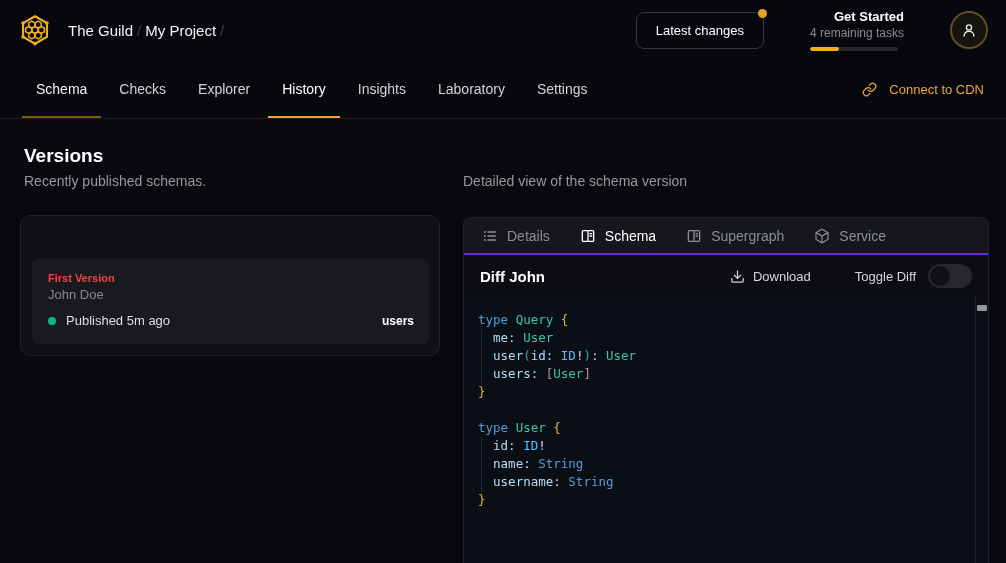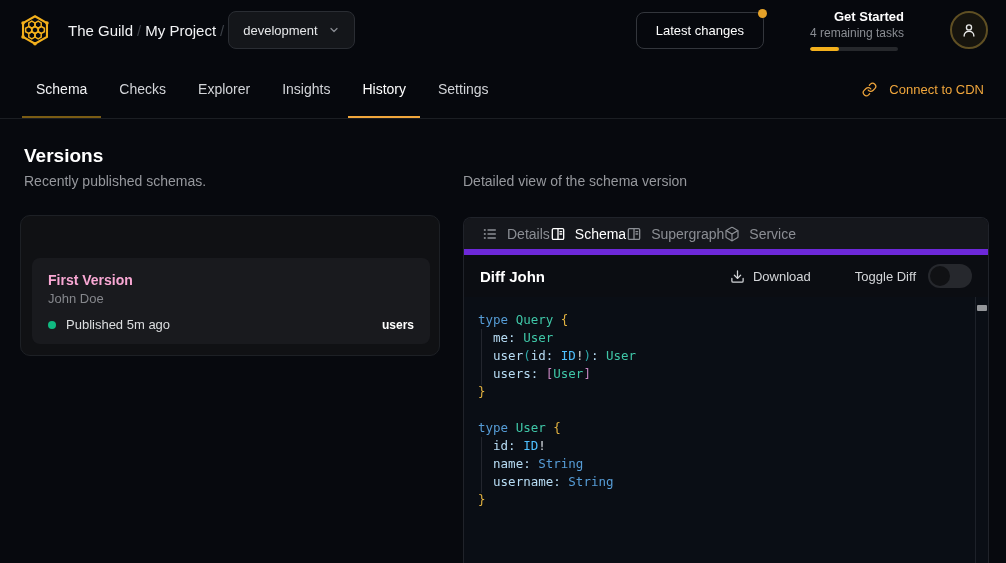--- a/index.html
+++ b/index.html
@@ -34,32 +34,32 @@
   .nav-tab.u-dim::after { background:#7a5c14; }
   .nav-tab.u-active { color:#ffffff; }
   .nav-tab.u-active::after { background:#f0a63c; }
   .cdn-link { margin-left:auto; margin-right:22px; display:flex; align-items:center; gap:12px; color:#f0a63c; font-size:13px; cursor:pointer; }
 
   
   .v-title { position:absolute; left:24px; top:145px; font-size:19px; font-weight:700; color:#fff; }
   .v-sub { position:absolute; left:24px; top:173px; font-size:14px; color:#96989d; }
   .v-card { position:absolute; left:20px; top:215px; width:420px; height:141px; background:#101114; border:1px solid #1d2025; border-radius:10px; }
   .v-item { position:absolute; left:11px; right:9px; top:42px; height:86px; background:#191a1e; border-radius:8px; padding:14px 16px; cursor:pointer; }
-  .v-name { font-size:14px; font-weight:700; color:#f9a8d4; }
+  .v-name { font-size:11px; font-weight:700; color:#ef4444; }
   .v-author { margin-top:3px; font-size:13px; color:#85878c; }
   .v-row { margin-top:11px; display:flex; align-items:center; }
   .dot-green { width:8px; height:8px; border-radius:50%; background:#10b981; margin-right:10px; }
   .v-status { font-size:13px; color:#dcdee0; }
   .v-service { margin-left:auto; font-size:12px; font-weight:700; color:#fff; }
 
   
   .d-title { position:absolute; left:463px; top:145px; font-size:17px; font-weight:700; color:#fff; letter-spacing:.2px; }
   .d-sub { position:absolute; left:463px; top:173px; font-size:14px; color:#96989d; }
   .panel { position:absolute; left:463px; top:217px; width:526px; bottom:0; border:1px solid #20232a; border-bottom:none; border-radius:8px 8px 0 0; display:flex; flex-direction:column; overflow:hidden; background:#0b0d12; }
-  .dtabs { height:37px; flex:none; background:#15171c; border-bottom:6px solid #6d28d9; display:flex; align-items:center; padding:0 18px; }
+  .dtabs { height:37px; flex:none; background:#15171c; border-bottom:2px solid #6d28d9; display:flex; align-items:center; padding:0 18px; gap:30px; }
   .dtab { display:flex; align-items:center; gap:9px; font-size:14px; color:#8b8e94; cursor:pointer; }
   .dtab.active { color:#fff; }
   .dtab-ic { display:flex; }
   .diffhead { height:42px; flex:none; display:flex; align-items:center; padding:0 16px; background:#0b0d12; }
   .diff-title { font-size:15px; font-weight:700; color:#fff; }
   .dh-right { margin-left:auto; display:flex; align-items:center; }
   .dl-btn { display:flex; align-items:center; gap:8px; color:#d4d6d9; font-size:13px; cursor:pointer; }
   .tg-label { margin-left:44px; margin-right:12px; font-size:13px; color:#d4d6d9; }
   .toggle { width:44px; height:24px; border-radius:12px; background:#26282d; position:relative; cursor:pointer; flex:none; }
   .toggle .knob { position:absolute; top:2px; left:2px; width:20px; height:20px; border-radius:50%; background:#101114; }
@@ -100,28 +100,20 @@
           <circle cx="28.3" cy="10.5" r="1.7" fill="#f3b01c" stroke="none"></circle>
         <circle cx="5.7" cy="23.5" r="1.7" fill="#f3b01c" stroke="none"></circle>
           <circle cx="17" cy="30" r="1.7" fill="#f3b01c" stroke="none"></circle>
       </svg>
     </div>
     <div class="crumbs">
       <span class="crumb">The Guild</span>
       <span class="crumb-sep">/</span>
       <span class="crumb">My Project</span>
       <span class="crumb-sep">/</span>
-      <button class="target-btn">
-        <span>development</span>
-        <span class="chev">
-          <svg width="12" height="12" viewBox="0 0 24 24" fill="none" stroke="currentColor" stroke-width="2.4" stroke-linecap="round" stroke-linejoin="round">
-              <polyline points="6 9 12 15 18 9"></polyline>
-            </svg>
-        </span>
-      </button>
     </div>
     <div class="hdr-right">
       <button class="latest-btn">
         <span>Latest changes</span>
         <span class="notif-dot"></span>
       </button>
       <div class="getstarted">
         <span class="gs-title">Get Started</span>
         <span class="gs-sub">4 remaining tasks</span>
         <div class="gs-bar">
@@ -137,22 +129,23 @@
         </span>
       </div>
     </div>
   </div>
 
   <div class="nav">
     <div class="nav-tabs">
         <div class="nav-tab u-dim">Schema</div>
         <div class="nav-tab">Checks</div>
         <div class="nav-tab">Explorer</div>
+        <div class="nav-tab u-active">History</div>
         <div class="nav-tab">Insights</div>
-        <div class="nav-tab u-active">History</div>
+        <div class="nav-tab">Laboratory</div>
         <div class="nav-tab">Settings</div>
       </div>
     <div class="cdn-link">
       <span>
         <svg width="15" height="15" viewBox="0 0 24 24" fill="none" stroke="currentColor" stroke-width="2" stroke-linecap="round" stroke-linejoin="round">
             <path d="M10 13a5 5 0 0 0 7.54.54l3-3a5 5 0 0 0-7.07-7.07l-1.72 1.71"></path>
             <path d="M14 11a5 5 0 0 0-7.54-.54l-3 3a5 5 0 0 0 7.07 7.07l1.71-1.71"></path>
           </svg>
       </span>
       <span>Connect to CDN</span>

